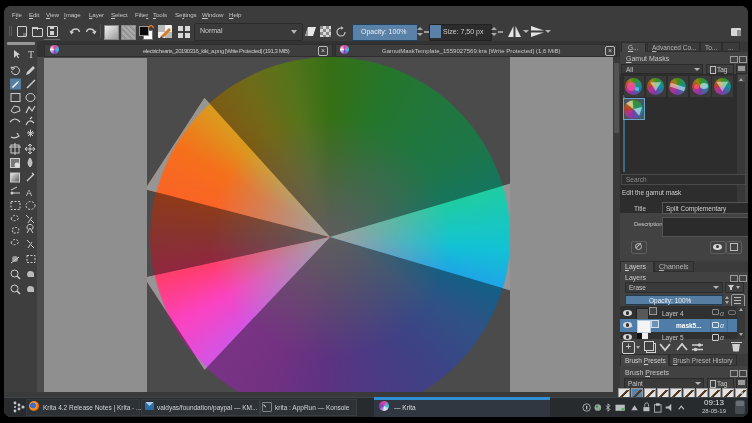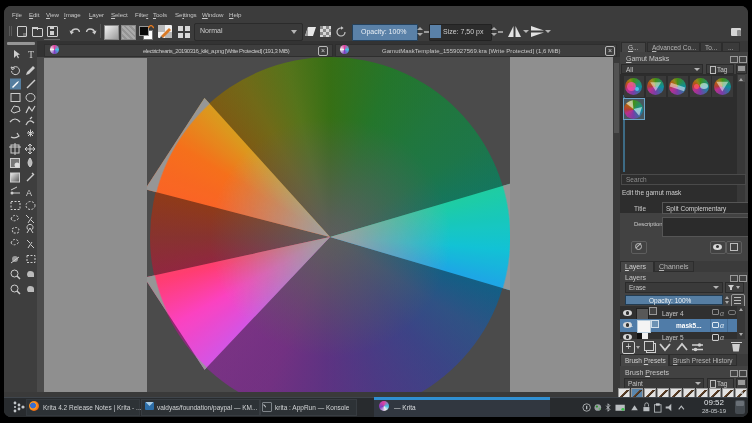--- a/index.html
+++ b/index.html
@@ -446,19 +446,19 @@
             <circle cx="44" cy="9" r="1.6" fill="#39c04a" stroke="none"></circle>
    <path d="M53 10 l7 0 -3.5-5.5z" fill="#b9bdc0" stroke="none"></path>
    <rect x="66" y="6.5" width="6.5" height="4.5" fill="#b9bdc0" stroke="none"></rect>
             <path d="M67.5 6 v-2 a2 2 0 0 1 4 0 v2"></path>
    <rect x="78" y="4" width="7" height="8" fill="none"></rect>
             <rect x="79.5" y="2.5" width="4" height="2.5" fill="#c6cacd" stroke="none"></rect>
    <path d="M90 6 l3 0 3-3 0 8 -3-3 -3 0z" fill="#b9bdc0" stroke="none"></path>
    <path d="M104 9 l2.8-3.5 2.8 3.5" stroke-width="1.2"></path>
   </g>
         </svg>
- <div class="tx" style="left:694px;top:1.5px;font-size:8px;color:#e2e5e8;width:32px;text-align:center">09:52</div>
+ <div class="tx" style="left:694px;top:1.5px;font-size:8px;color:#e2e5e8;width:32px;text-align:center">09:13</div>
  <div class="tx" style="left:694px;top:10px;font-size:6px;color:#c6cacd;width:32px;text-align:center">28-05-19</div>
  <div class="a" style="left:731px;top:3px;width:10px;height:14px;background:#454b51;border-radius:2px"></div>
  <div class="a" style="left:732px;top:4px;width:8px;height:5px;background:#6a7077;border-radius:1px"></div>
 </div>
 </div>
   </div>
 
 </body></html>

